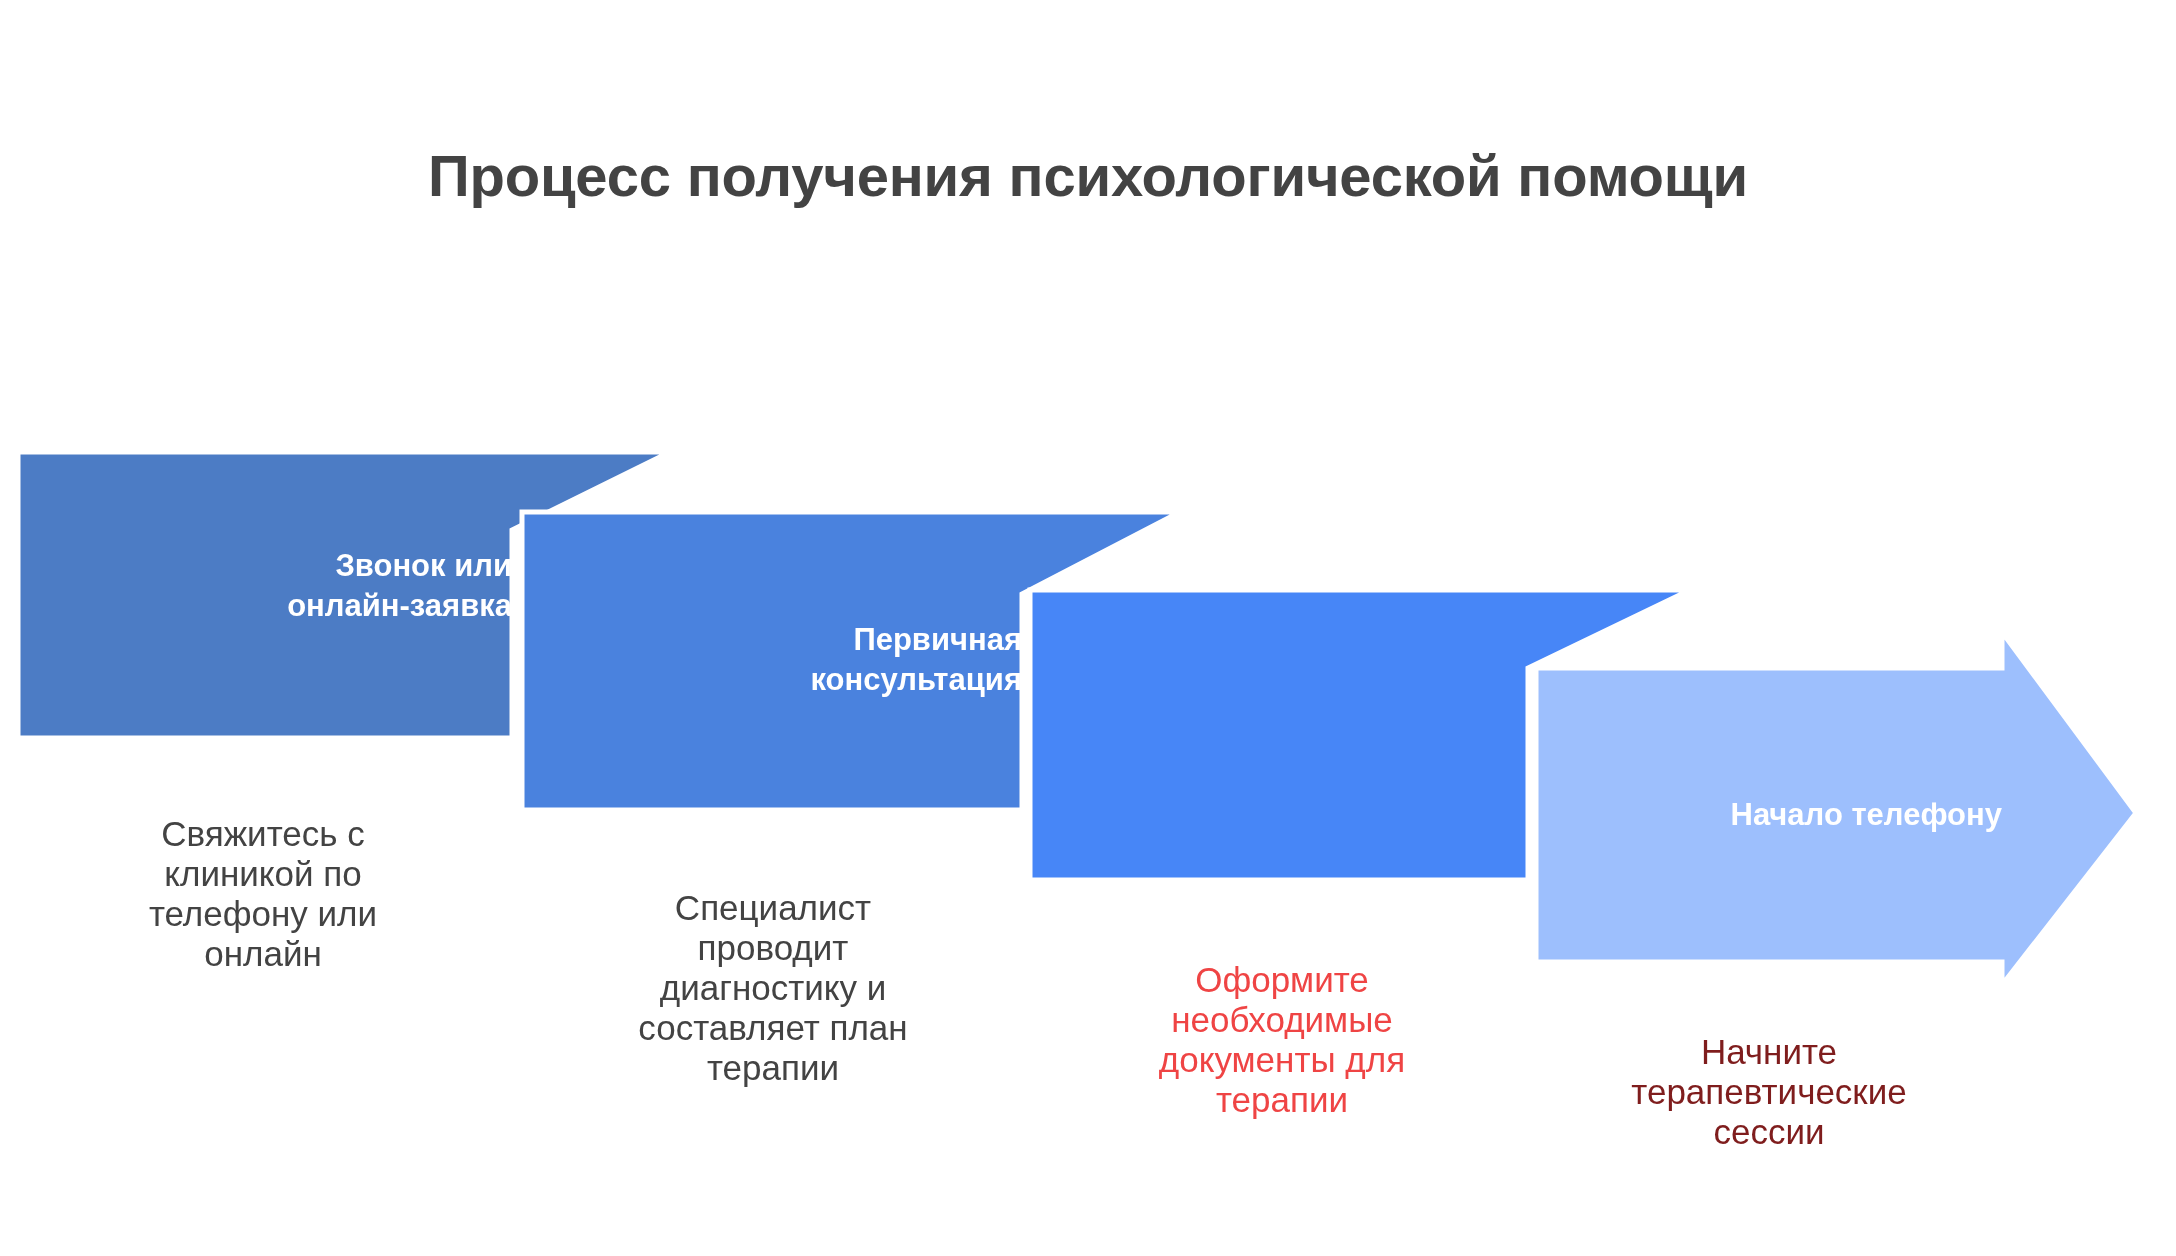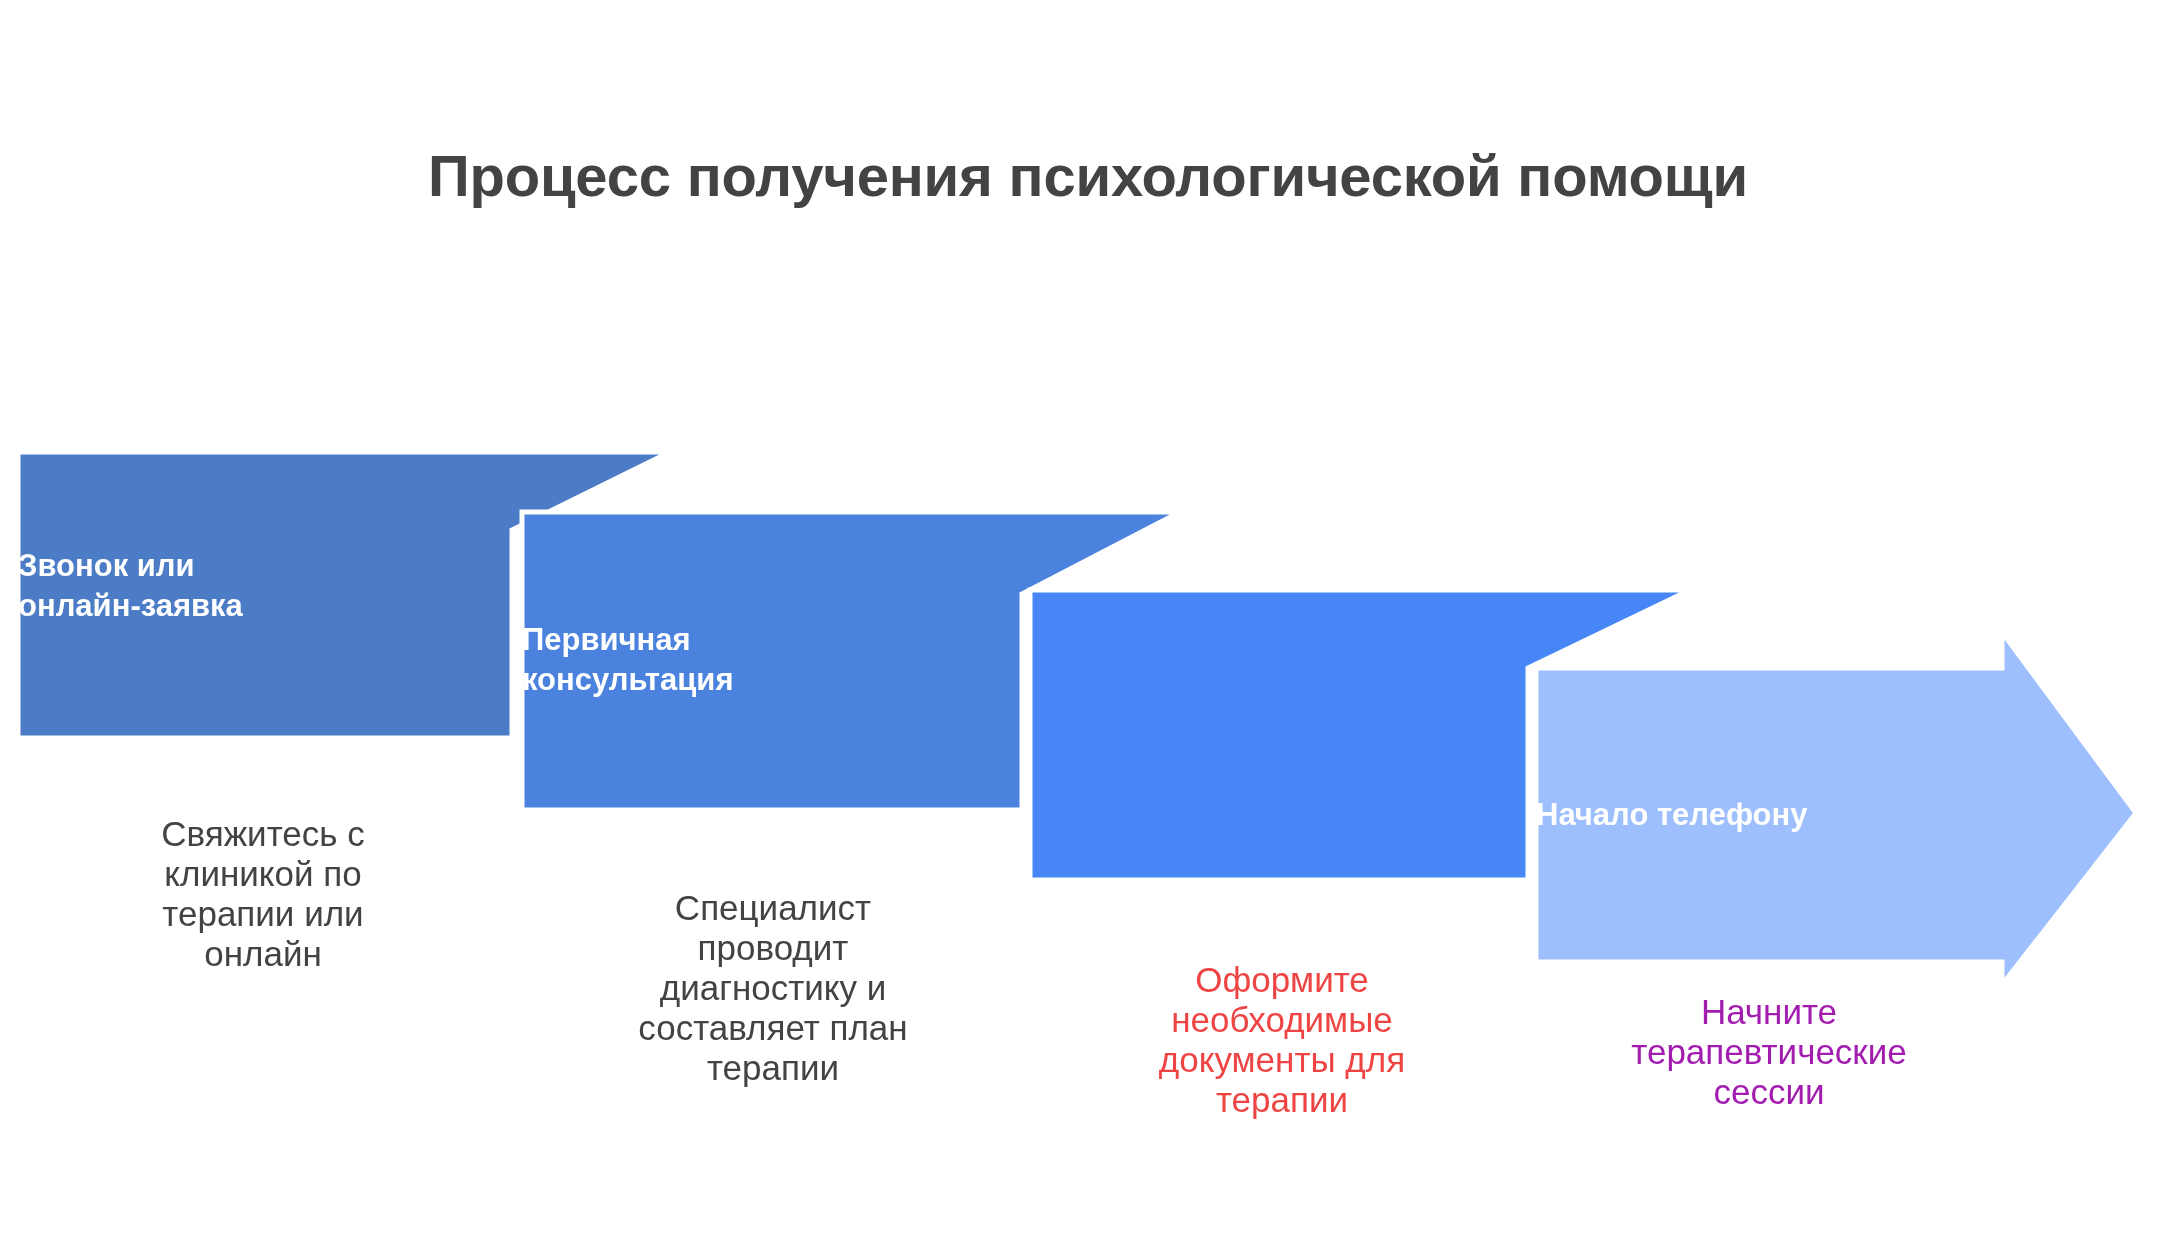--- a/index.html
+++ b/index.html
@@ -37,21 +37,21 @@
   
   #shapes {
     position: absolute;
     left: 0; top: 0;
     width: 2176px;
     height: 1256px;
   }
   
   .step-label {
     position: absolute;
-    text-align: left;
+    text-align: right;
     color: #ffffff;
     font-weight: bold;
     font-size: 31px;
     line-height: 1.28;
     white-space: pre-line;
   }
   .step-caption {
     position: absolute;
     text-align: center;
     color: #434343;
@@ -84,34 +84,34 @@
 
     <g>
       <polygon points="1536,668 2002,668 2002,632 2136,813 2002,985 2002,962 1536,962" fill="#9dbffd" stroke="#ffffff" stroke-width="5" stroke-linejoin="miter"></polygon>
     </g>
   </svg>
 
   <div class="step-label" style="left: 18px; top: 546px; width: 494px; color: rgb(255, 255, 255);">Звонок или
 онлайн-заявка</div>
   <div class="step-caption" style="left: 48px; top: 814px; width: 430px; color: rgb(67, 67, 67);">Свяжитесь с
 клиникой по
-терапии или
+телефону или
 онлайн</div>
 
   <div class="step-label" style="left: 522px; top: 620px; width: 500px; color: rgb(255, 255, 255);">Первичная
 консультация</div>
   <div class="step-caption" style="left: 548px; top: 888px; width: 450px; color: rgb(67, 67, 67);">Специалист
 проводит
 диагностику и
 составляет план
 терапии</div>
 
   <div class="step-caption" style="left: 1068px; top: 960px; width: 428px; color: #ef4444;">Оформите
 необходимые
 документы для
 терапии</div>
 
   <div class="step-label" style="left: 1536px; top: 795px; width: 466px; color: rgb(255, 255, 255);">Начало телефону</div>
-  <div class="step-caption" style="left: 1552px; top: 992px; width: 434px; color: #a21caf;">Начните
+  <div class="step-caption" style="left: 1552px; top: 1032px; width: 434px; color: #7f1d1d;">Начните
 терапевтические
 сессии</div>
 
 </div>
 
 </body></html>

